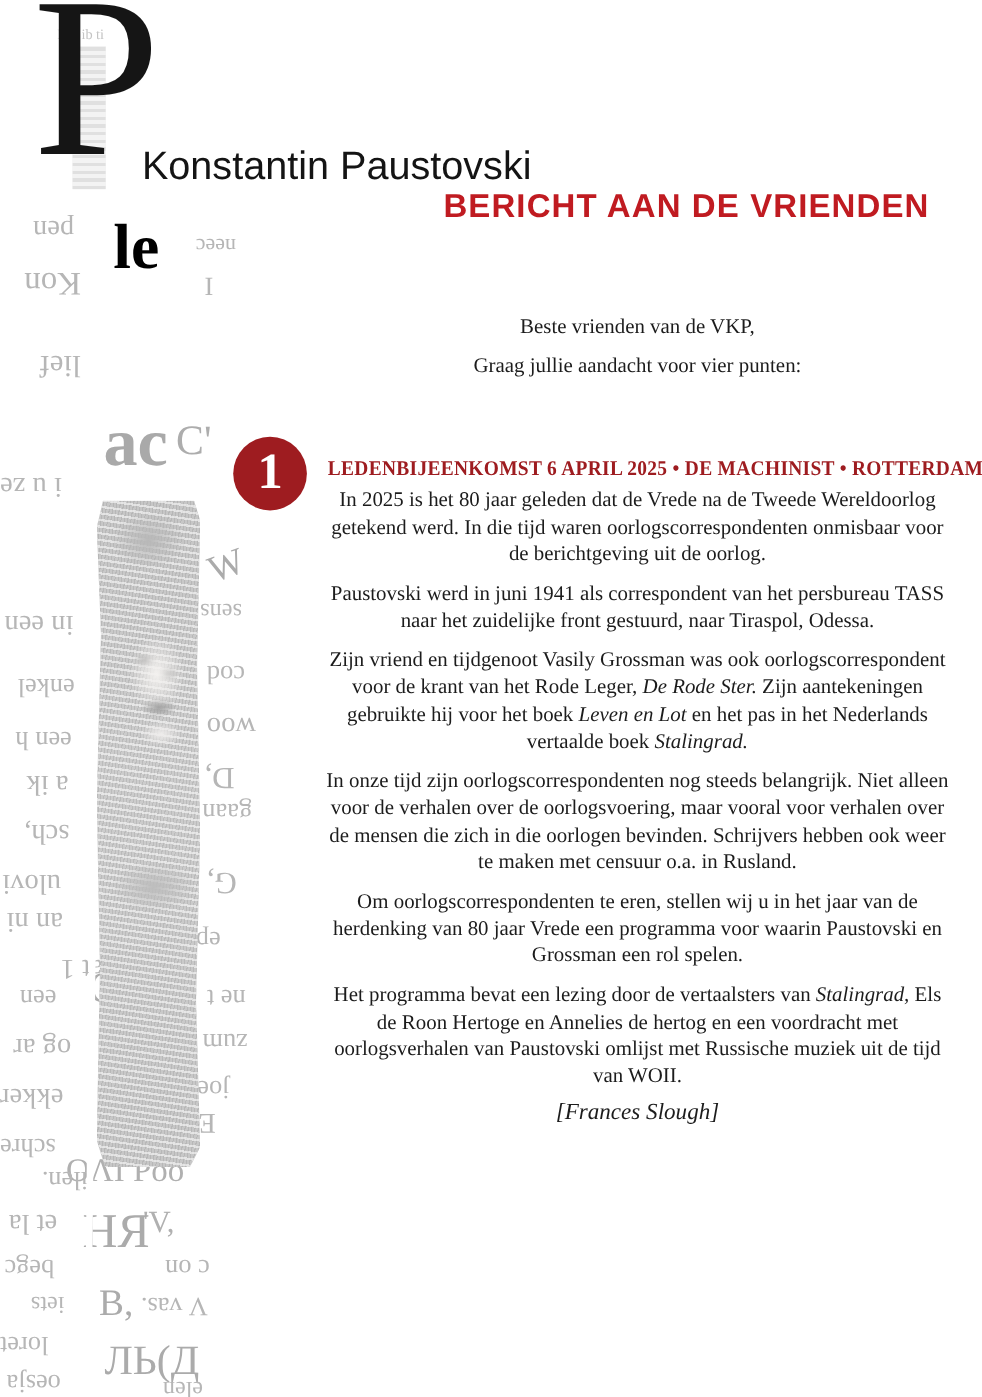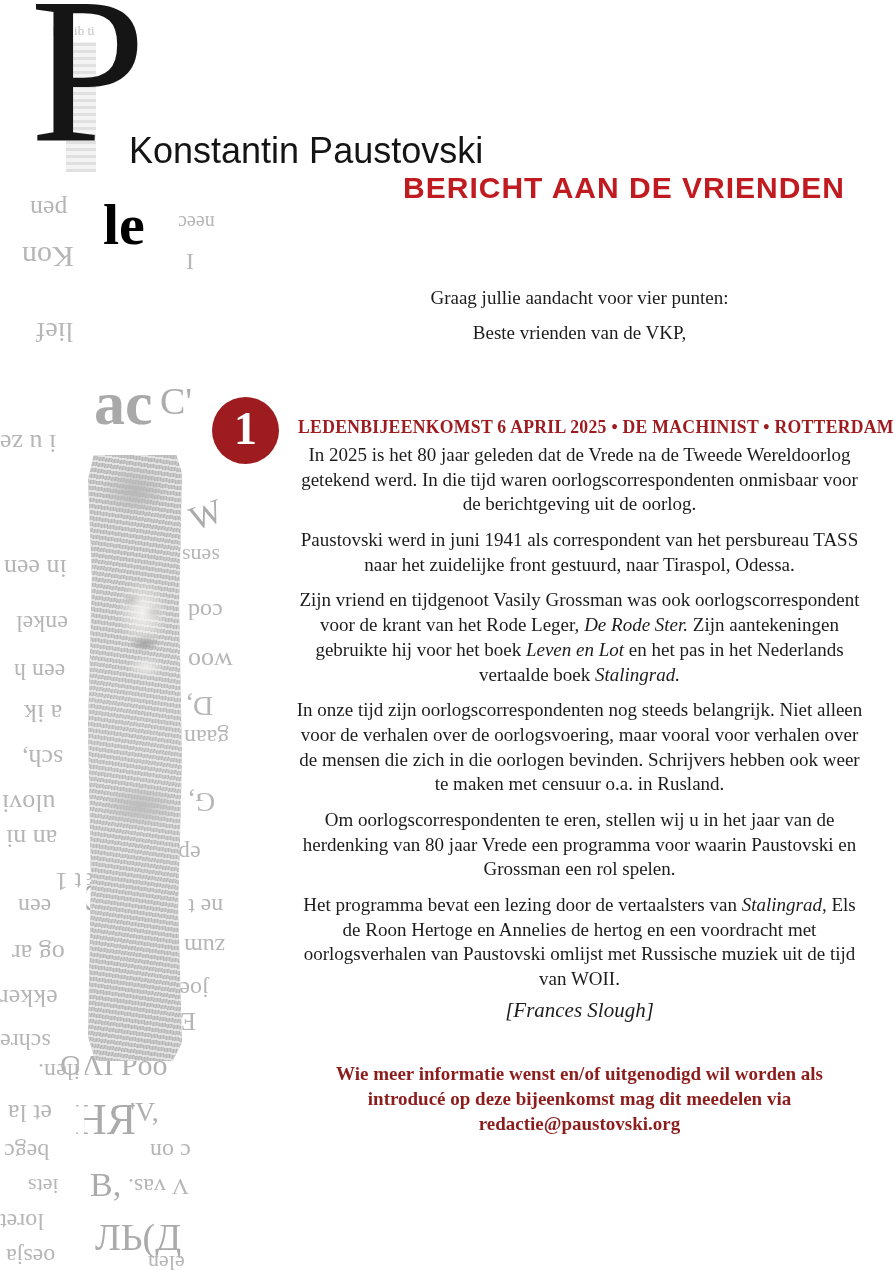--- a/index.html
+++ b/index.html
@@ -115,35 +115,32 @@
     </div>
   <div class="logo-texture"></div>
   <div class="portrait"></div>
   <div class="torn-line"></div>
 
   <div class="logo-p">P</div>
   <div class="brand2">Konstantin Paustovski</div>
   <div class="masthead-title">BERICHT AAN DE VRIENDEN</div>
 
   <div class="greeting">
+    <p>Beste vrienden van de VKP,</p>
     <p>Graag jullie aandacht voor vier punten:</p>
-    <p>Beste vrienden van de VKP,</p>
   </div>
 
   <div class="num-circle">
     <span>1</span>
   </div>
   <div class="sec-heading">LEDENBIJEENKOMST 6 APRIL 2025 • DE MACHINIST • ROTTERDAM</div>
   <div class="paras">
       <p><span>In 2025 is het 80 jaar geleden dat de Vrede na de Tweede Wereldoorlog getekend werd. In die tijd waren oorlogscorrespondenten onmisbaar voor de berichtgeving uit de oorlog.</span></p>
       <p><span>Paustovski werd in juni 1941 als correspondent van het persbureau TASS naar het zuidelijke front gestuurd, naar Tiraspol, Odessa.</span></p>
       <p><span>Zijn vriend en tijdgenoot Vasily Grossman was ook oorlogscorrespondent voor de krant van het Rode Leger, </span><span style="font-style: italic;">De Rode Ster.</span><span> Zijn aantekeningen gebruikte hij voor het boek </span><span style="font-style: italic;">Leven en Lot</span><span> en het pas in het Nederlands vertaalde boek </span><span style="font-style: italic;">Stalingrad.</span></p>
       <p><span>In onze tijd zijn oorlogscorrespondenten nog steeds belangrijk. Niet alleen voor de verhalen over de oorlogsvoering, maar vooral voor verhalen over de mensen die zich in die oorlogen bevinden. Schrijvers hebben ook weer te maken met censuur o.a. in Rusland.</span></p>
       <p><span>Om oorlogscorrespondenten te eren, stellen wij u in het jaar van de herdenking van 80 jaar Vrede een programma voor waarin Paustovski en Grossman een rol spelen.</span></p>
       <p><span>Het programma bevat een lezing door de vertaalsters van </span><span style="font-style: italic;">Stalingrad</span><span>, Els de Roon Hertoge en Annelies de hertog en een voordracht met oorlogsverhalen van Paustovski omlijst met Russische muziek uit de tijd van WOII.</span></p>
       <p class="small"><span>[Frances Slough]</span></p>
     </div>
 
-  <div class="footer-note">
-    <p>Wie meer informatie wenst en/of uitgenodigd wil worden als introducé op deze bijeenkomst mag dit meedelen via redactie@paustovski.org</p>
-  </div>
 
 </div>
 
 </body></html>

